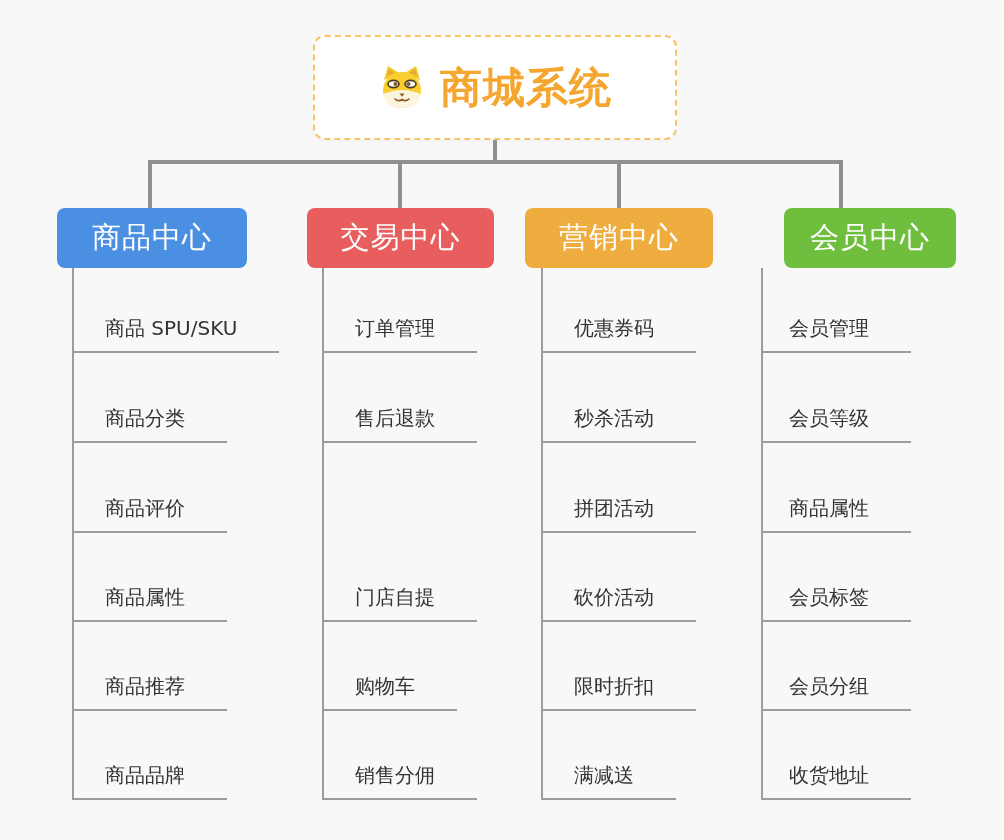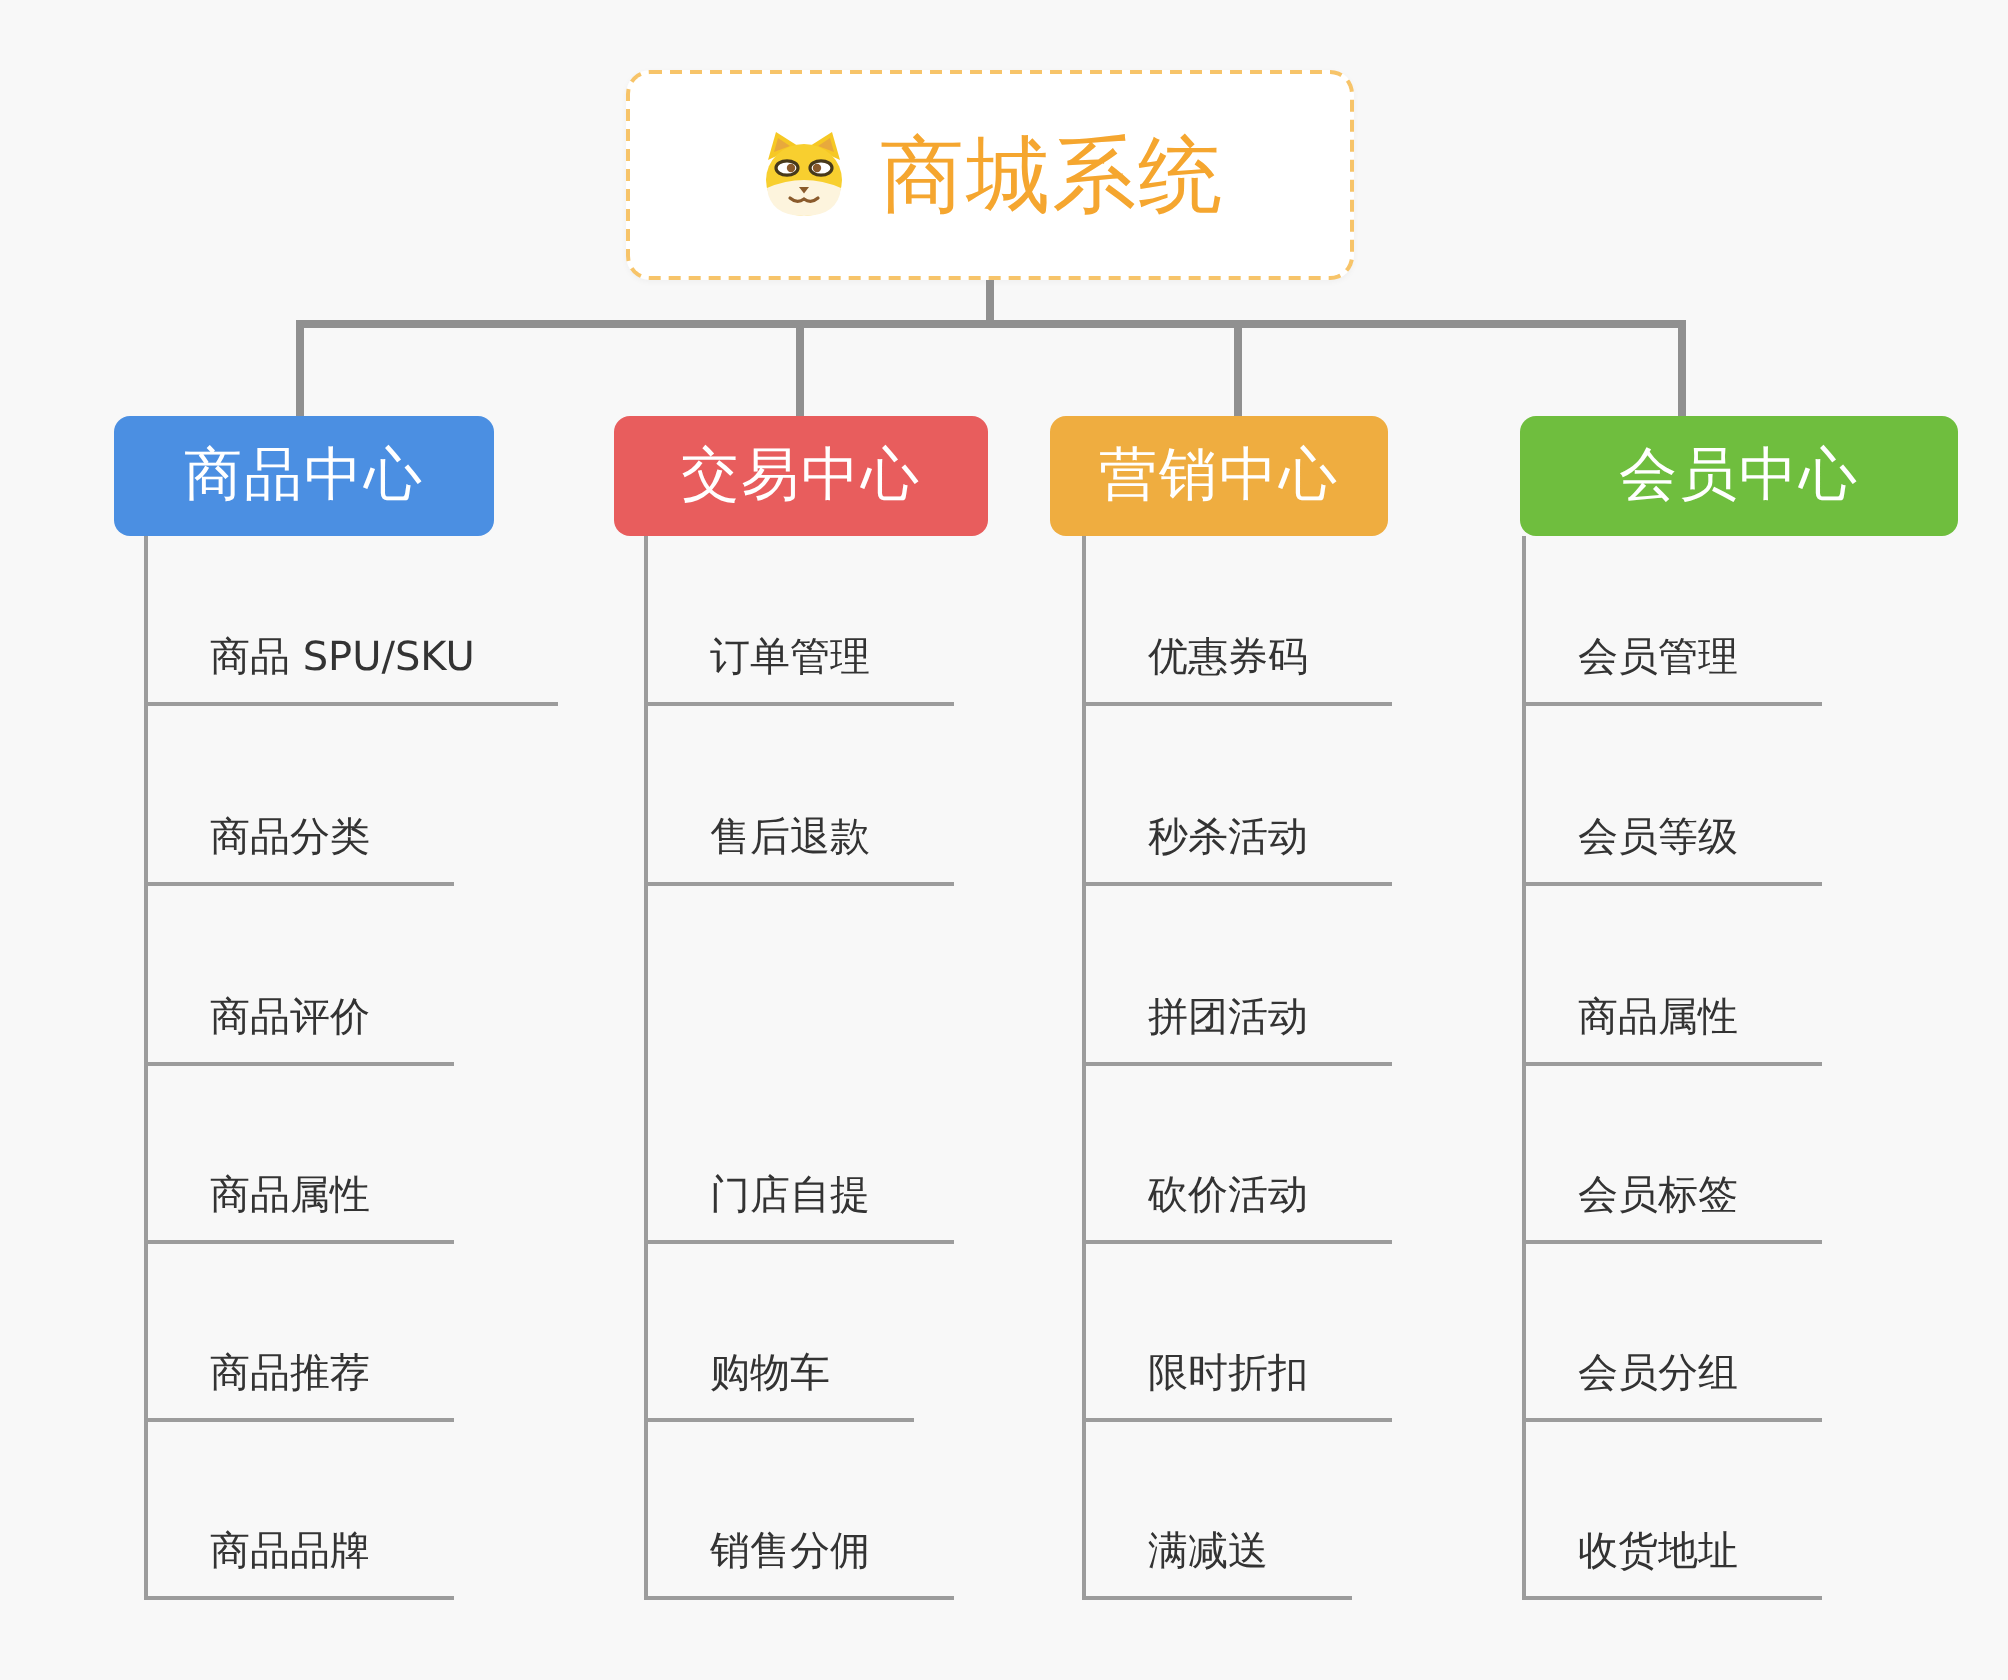--- a/index.html
+++ b/index.html
@@ -19,20 +19,21 @@
     border-radius:12px;
     box-sizing:border-box;
     display:flex; align-items:center; justify-content:center; gap:14px;
     box-shadow:0 1px 3px rgba(0,0,0,0.04);
   }
   .root-title {
     font-size:42px; line-height:1;
     color: var(--root_text, #f5a62f);
     letter-spacing:1px;
     white-space:nowrap;
+    font-weight:bold;
   }
   .doge { width:48px; height:48px; display:inline-block; }
 
   
   .conn { position:absolute; background: var(--connector, #909090); }
   .conn-root-stub { left:493px; top:140px; width:4px; height:22px; }
   .conn-bus       { left:148px; top:160px; width:695px; height:4px; }
   .conn-stub      { top:160px; width:4px; height:48px; }
   .s0 { left:148px; } .s1 { left:398px; } .s2 { left:617px; } .s3 { left:839px; }
 
@@ -40,22 +41,22 @@
   .branch {
     position:absolute; top:208px; height:60px;
     border-radius:8px;
     color:#ffffff; font-size:29px; letter-spacing:1px;
     display:flex; align-items:center; justify-content:center;
     box-sizing:border-box;
     white-space:nowrap;
   }
   .b0 { left:57px;  width:190px; }
   .b1 { left:307px; width:187px; }
-  .b2 { left:525px; width:169px; }
-  .b3 { left:760px; width:219px; }
+  .b2 { left:525px; width:188px; }
+  .b3 { left:784px; width:172px; }
 
   
   .trunk {
     position:absolute; top:268px; height:532px; width:2px;
     background: var(--leaf_line, #9c9c9c);
   }
   .t0 { left:72px; } .t1 { left:322px; } .t2 { left:541px; } .t3 { left:761px; }
 
   
   .item {

